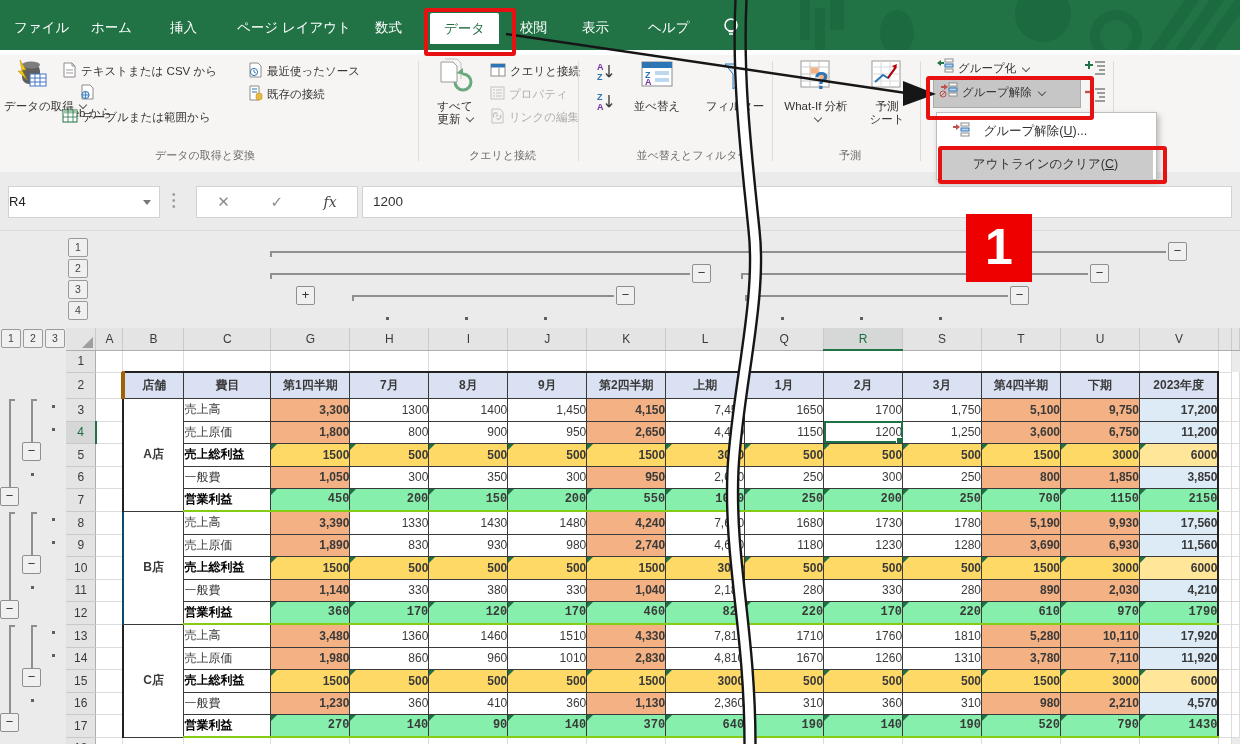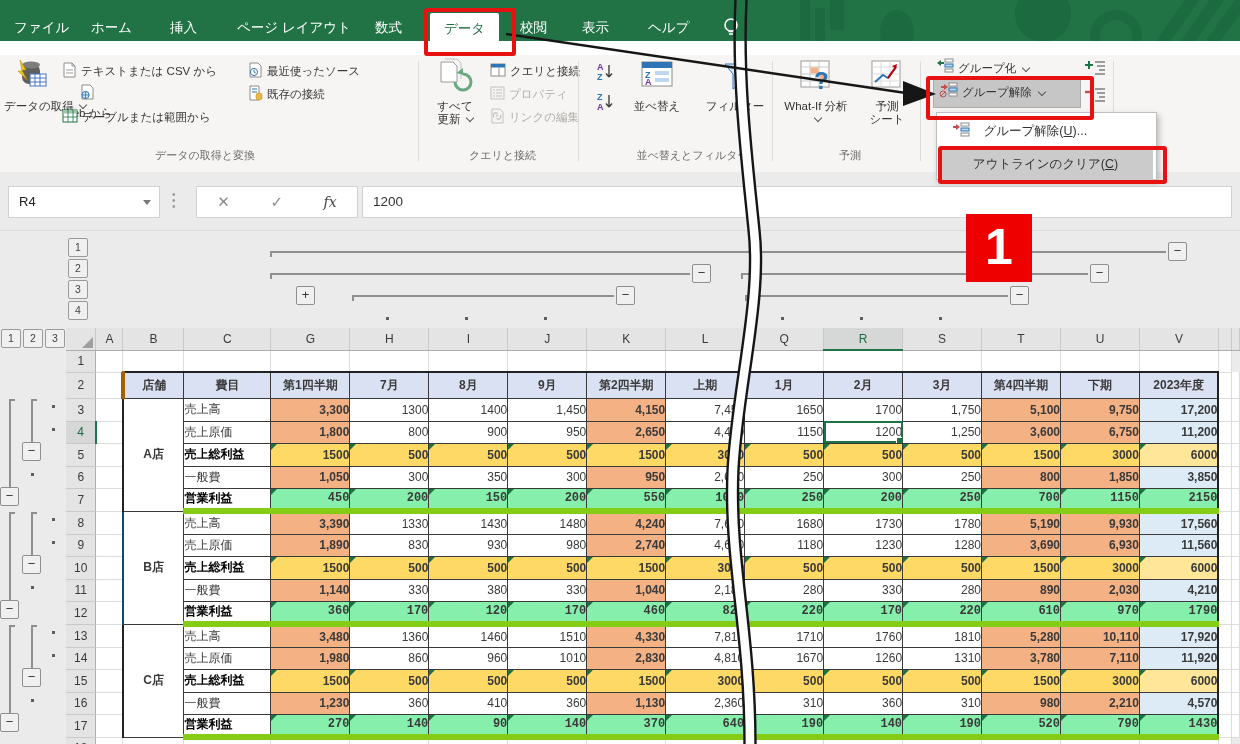--- a/index.html
+++ b/index.html
@@ -1,39 +1,39 @@
 <!DOCTYPE html>
 <html><head>
 <meta charset="utf-8">
 <style>
   html,body{margin:0;padding:0;background:#fff;}
   #app{position:relative;width:1240px;height:744px;overflow:hidden;
        font-family:"Liberation Sans","DejaVu Sans",sans-serif;background:#fff;}
   
-  #tabbar{position:absolute;left:0;top:0;width:1240px;height:41px;background:#217346;overflow:hidden;}
+  #tabbar{position:absolute;left:0;top:0;width:1240px;height:50px;background:#217346;overflow:hidden;}
   .deco{position:absolute;background:#1c6a40;}
   .tab{position:absolute;top:0;height:55px;line-height:55px;color:#fff;font-size:13.5px;white-space:nowrap;cursor:pointer;}
   .tab.active{top:13px;height:31px;line-height:31px;background:#fff;color:#1e6b40;padding:0 14px;border-radius:2px 2px 0 0;}
   #bulb{position:absolute;left:722px;top:17px;}
   
   #ribbon{position:absolute;left:0;top:55px;width:1240px;height:117px;background:#f6f5f3;border-bottom:1px solid #d8d8d8;}
   .rsep{position:absolute;top:6px;height:100px;width:1px;background:#dcdcdc;}
   .glabel{position:absolute;top:93px;font-size:11px;color:#6a6a6a;text-align:center;white-space:nowrap;}
   .bigbtn{position:absolute;top:3px;text-align:center;font-size:11.5px;color:#333;cursor:pointer;}
   .bigbtn .blabel{margin-top:2px;line-height:13px;white-space:nowrap;}
   .smallbtn{position:absolute;height:20px;font-size:11.5px;color:#333;white-space:nowrap;display:flex;align-items:center;gap:4px;cursor:pointer;}
   .smallbtn.disabled{color:#b0aeab;}
   .chev{display:inline-block;width:5px;height:5px;border-right:1.4px solid #5a5a5a;border-bottom:1.4px solid #5a5a5a;transform:rotate(45deg);margin-left:3px;vertical-align:2px;}
   .ico{display:inline-block;vertical-align:middle;}
   #ungroup-hl{position:absolute;left:933px;top:24px;width:146px;height:27px;background:#c6c6c6;border:1px solid #ababab;}
   .minibtn{position:absolute;width:22px;height:20px;cursor:pointer;}
   
   #fbar{position:absolute;left:0;top:172px;width:1240px;height:58px;background:#ebebeb;}
   .fbox{position:absolute;top:14px;height:32px;background:#fff;border:1px solid #d2d2d2;box-sizing:border-box;}
-  #namebox{left:8px;width:152px;font-size:13px;color:#222;line-height:30px;padding-left:10px;}
+  #namebox{left:8px;width:152px;font-size:13px;color:#222;line-height:30px;}
   #namebox .nb-arrow{position:absolute;right:8px;top:13px;width:0;height:0;border-left:4px solid transparent;border-right:4px solid transparent;border-top:5px solid #777;}
   #fxbox{left:196px;width:162px;display:flex;align-items:center;justify-content:space-around;color:#8a8a8a;font-size:14px;}
   #fxbox .fx{font-family:"DejaVu Serif",serif;font-style:italic;color:#444;}
   #formulabox{left:362px;width:870px;font-size:13.5px;color:#333;line-height:30px;padding-left:10px;}
   .dots3{position:absolute;left:172px;top:20px;width:3px;color:#9a9a9a;font-size:10px;line-height:6px;}
   
   #gridzone{position:absolute;left:0;top:230px;width:1240px;height:514px;background:#ebebeb;border-top:1px solid #dadada;}
   .lvlbtn{position:absolute;width:20px;height:19px;background:#f0f0f0;border:1px solid #9a9a9a;box-sizing:border-box;
           font-size:10.5px;color:#444;text-align:center;line-height:17px;cursor:pointer;border-radius:2px;}
   .obtn{position:absolute;width:19px;height:19px;background:#f0f0f0;border:1px solid #8f8f8f;box-sizing:border-box;
@@ -60,21 +60,21 @@
   td.item{background:#fff;text-align:left;padding-left:4px;}
   td.item.b{font-weight:bold;color:#000;}
   td.v{text-align:right;padding-right:4px;}
   td.c-q{background:#f4b183;font-weight:bold;color:#000;}
   td.c-m{background:#fff;}
   td.c-h{background:#fff;}
   td.c-y{background:#ddebf7;font-weight:bold;color:#000;}
   td.c-g{background:#ffd966;font-weight:bold;color:#000;}
   td.c-gy{background:#ffe699;font-weight:bold;color:#000;}
   td.c-o{background:#86efac;font-weight:bold;color:#000;font-family:Liberation Mono, monospace;}
-  td.blockend{border-bottom:6px solid #84cc16;}
+  td.blockend{border-bottom:2px solid #84cc16;}
   td.tabletop{border-top:2px solid #222;}
   td.tableleft{border-left:4px solid #a16207;}
   td.tableright{border-right:2px solid #222;}
   .tri{position:absolute;left:0;top:0;width:0;height:0;border-top:6px solid #1e7145;border-right:6px solid transparent;}
   td.sel{outline:2px solid #1e7145;outline-offset:-2px;}
   .handle{position:absolute;right:-1px;bottom:-1px;width:5px;height:5px;background:#1e7145;border:1px solid #fff;}
   .cornertri{position:absolute;right:2px;bottom:2px;width:0;height:0;border-bottom:11px solid #9f9f9f;border-left:11px solid transparent;}
   
   #dropdown{position:absolute;left:936px;top:112px;width:219px;height:66px;background:#fff;border:1px solid #bdbdbd;
             box-shadow:2px 3px 6px rgba(0,0,0,.25);z-index:30;font-size:12.5px;color:#333;}

